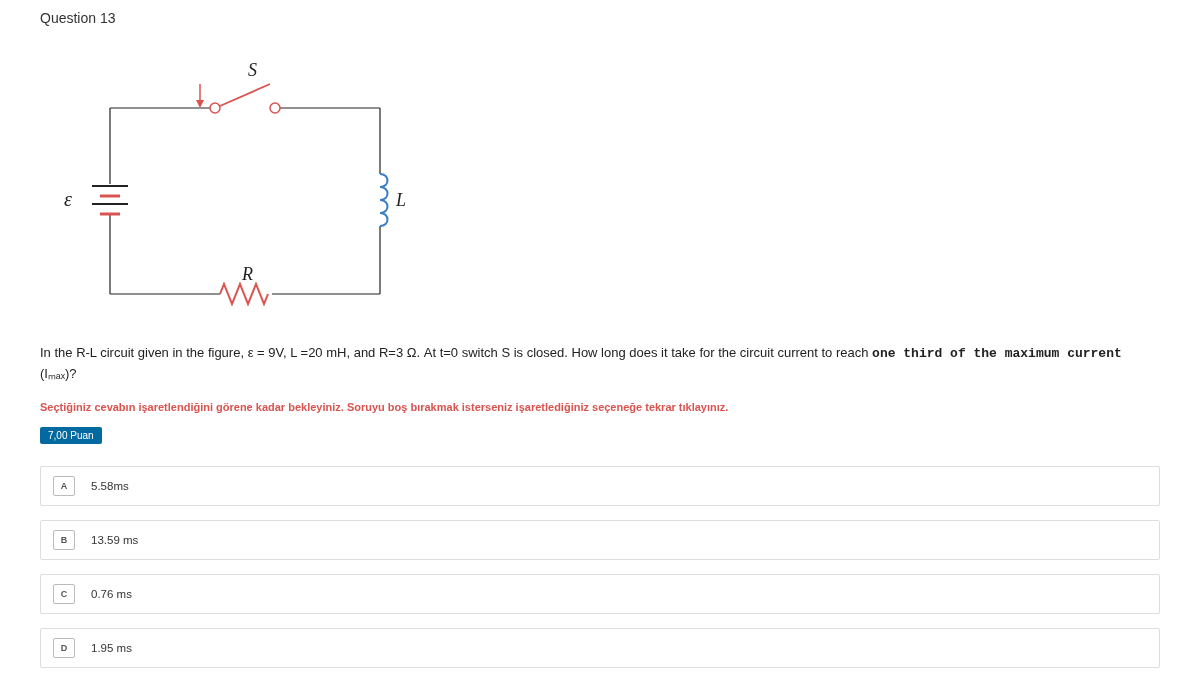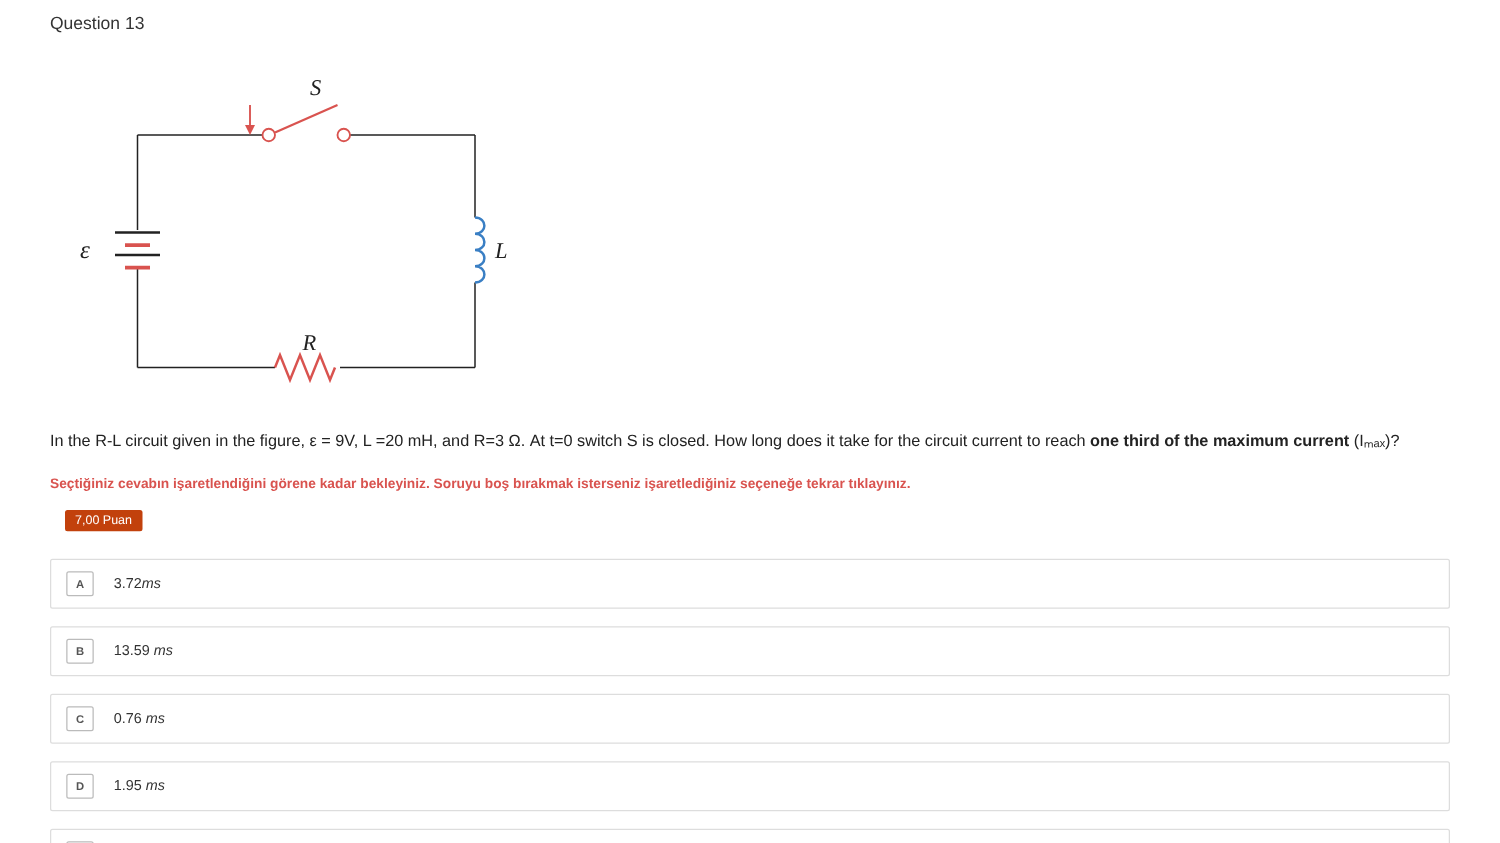--- a/index.html
+++ b/index.html
@@ -2,27 +2,27 @@
 <html><head>
 <meta charset="utf-8">
 <style>
   * { box-sizing: border-box; margin: 0; padding: 0; }
   body { font-family: Arial, sans-serif; font-size: 13px; color: #333; background: #fff; padding: 10px 40px; }
   .question-header { font-size: 14px; color: #333; margin-bottom: 28px; font-weight: 400; }
   .circuit-container { margin-left: 10px; margin-bottom: 28px; }
   .question-text { font-size: 13px; color: #222; line-height: 1.5; margin-bottom: 18px; }
   .question-text .formula { }
   .instruction-text { font-size: 11px; color: #d9534f; margin-bottom: 14px; font-weight: bold; }
-  .points-badge { display: inline-block; background: #c2410c; color: #fff; font-size: 10px; padding: 3px 8px; border-radius: 2px; margin-bottom: 22px; margin-left: 12px; }
+  .points-badge { display: inline-block; background: #0369a1; color: #fff; font-size: 10px; padding: 3px 8px; border-radius: 2px; margin-bottom: 22px; }
   .options-list { }
   .option-row { border: 1px solid #ddd; border-radius: 2px; padding: 9px 12px; margin-bottom: 14px; display: flex; align-items: center; cursor: pointer; background: #fff; }
   .option-letter { width: 22px; height: 20px; border: 1px solid #bbb; display: flex; align-items: center; justify-content: center; font-size: 9px; font-weight: bold; color: #555; margin-right: 16px; border-radius: 2px; background: #fff; }
   .option-text { font-size: 11.5px; color: #333; }
-  .option-text .unit { font-style: italic; }
-  strong.em { font-weight: bold; }
+  .option-text .unit { }
+  strong.em { font-weight: bold; font-family: Liberation Mono, monospace; }
 </style>
 </head>
 <body>
 
 
 
 <div class="question-header">Question 13</div>
 
 <div class="circuit-container">
   <svg width="360" height="258" viewBox="0 0 360 258">
@@ -70,21 +70,21 @@
   <span>In the R-L circuit given in the figure, </span><span class="formula">ε = 9V</span><span>, </span><span class="formula">L =20 mH</span><span>, and </span><span class="formula">R=3 Ω</span><span>. At t=0 switch S is closed. How long does it take for the circuit current to reach </span><strong class="em">one third of the maximum current</strong><span> (</span><span class="formula">Iₘₐₓ</span><span>)?</span>
 </div>
 
 <div class="instruction-text">Seçtiğiniz cevabın işaretlendiğini görene kadar bekleyiniz. Soruyu boş bırakmak isterseniz işaretlediğiniz seçeneğe tekrar tıklayınız.</div>
 
 <div class="points-badge">7,00 Puan</div>
 
 <div class="options-list">
   <div class="option-row">
     <div class="option-letter">A</div>
-    <div class="option-text"><span>3.72</span><span class="unit">ms</span></div>
+    <div class="option-text"><span>5.58</span><span class="unit">ms</span></div>
   </div>
   <div class="option-row">
     <div class="option-letter">B</div>
     <div class="option-text"><span>13.59 </span><span class="unit">ms</span></div>
   </div>
   <div class="option-row">
     <div class="option-letter">C</div>
     <div class="option-text"><span>0.76 </span><span class="unit">ms</span></div>
   </div>
   <div class="option-row">

